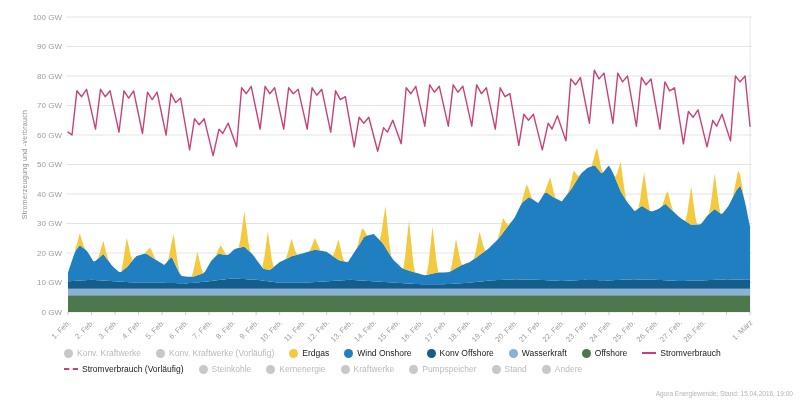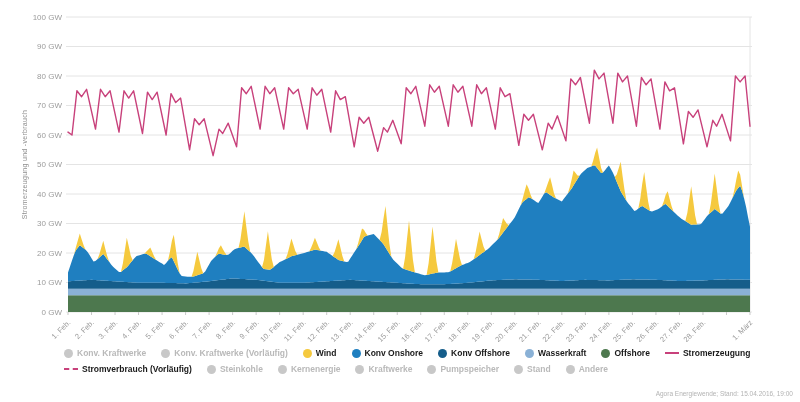--- a/index.html
+++ b/index.html
@@ -10,21 +10,21 @@
   .xlab{font-size:7.5px;fill:#9b9b9b;}
   .ytitle{font-size:7px;fill:#8e8e8e;letter-spacing:.3px;}
   .legend-row{position:absolute;left:64px;display:flex;align-items:center;gap:15px;
               white-space:nowrap;}
   #legend-row-1{top:348px;}
   #legend-row-2{top:364px;}
   .legend-item{display:flex;align-items:center;gap:4px;cursor:pointer;}
   .legend-dot{width:9px;height:9px;border-radius:50%;flex:0 0 auto;}
   .legend-line{width:14px;height:0;border-top:2px solid;flex:0 0 auto;}
   .legend-line.dashed{border-top-style:dashed;}
-  .legend-label{font-size:8.5px;font-weight:bold;color:#1a1a1a;text-align:right;}
+  .legend-label{font-size:8.5px;font-weight:normal;color:#1a1a1a;text-align:right;}
   .legend-item.inactive .legend-label{color:#b9b9b9;}
   #footer-credit{position:absolute;right:7px;bottom:5px;font-size:6.5px;color:#b3b3b3;}
 </style>
 </head>
 <body>
 
 <div id="app">
   <svg id="chart-svg" width="800" height="342" viewBox="0 0 800 342">
       <line x1="66" x2="752" y1="312" y2="312" stroke="#e4e4e4" stroke-width="1"></line>
       <text x="62" y="314.8" text-anchor="end" class="ylab">0 GW</text>
@@ -120,41 +120,41 @@
       <span class="legend-item inactive">
         <span class="legend-dot" style="background: rgb(200, 200, 200);"></span>
         <span class="legend-label">Konv. Kraftwerke</span>
       </span>
       <span class="legend-item inactive">
         <span class="legend-dot" style="background: rgb(200, 200, 200);"></span>
         <span class="legend-label">Konv. Kraftwerke (Vorläufig)</span>
       </span>
       <span class="legend-item">
         <span class="legend-dot" style="background: rgb(245, 201, 62);"></span>
-        <span class="legend-label">Wind</span>
+        <span class="legend-label">Erdgas</span>
       </span>
       <span class="legend-item">
         <span class="legend-dot" style="background: rgb(31, 127, 192);"></span>
-        <span class="legend-label">Konv Onshore</span>
+        <span class="legend-label">Wind Onshore</span>
       </span>
       <span class="legend-item">
         <span class="legend-dot" style="background: rgb(21, 93, 138);"></span>
         <span class="legend-label">Konv Offshore</span>
       </span>
       <span class="legend-item">
         <span class="legend-dot" style="background: rgb(138, 177, 214);"></span>
         <span class="legend-label">Wasserkraft</span>
       </span>
       <span class="legend-item">
         <span class="legend-dot" style="background: rgb(77, 120, 78);"></span>
         <span class="legend-label">Offshore</span>
       </span>
       <span class="legend-item">
         <span class="legend-line" style="border-top-color: rgb(200, 65, 123);"></span>
-        <span class="legend-label">Stromerzeugung</span>
+        <span class="legend-label">Stromverbrauch</span>
       </span>
     </div>
   <div id="legend-row-2" class="legend-row">
       <span class="legend-item">
         <span class="legend-line dashed" style="border-top-color: rgb(200, 65, 123);"></span>
         <span class="legend-label">Stromverbrauch (Vorläufig)</span>
       </span>
       <span class="legend-item inactive">
         <span class="legend-dot" style="background: rgb(200, 200, 200);"></span>
         <span class="legend-label">Steinkohle</span>

